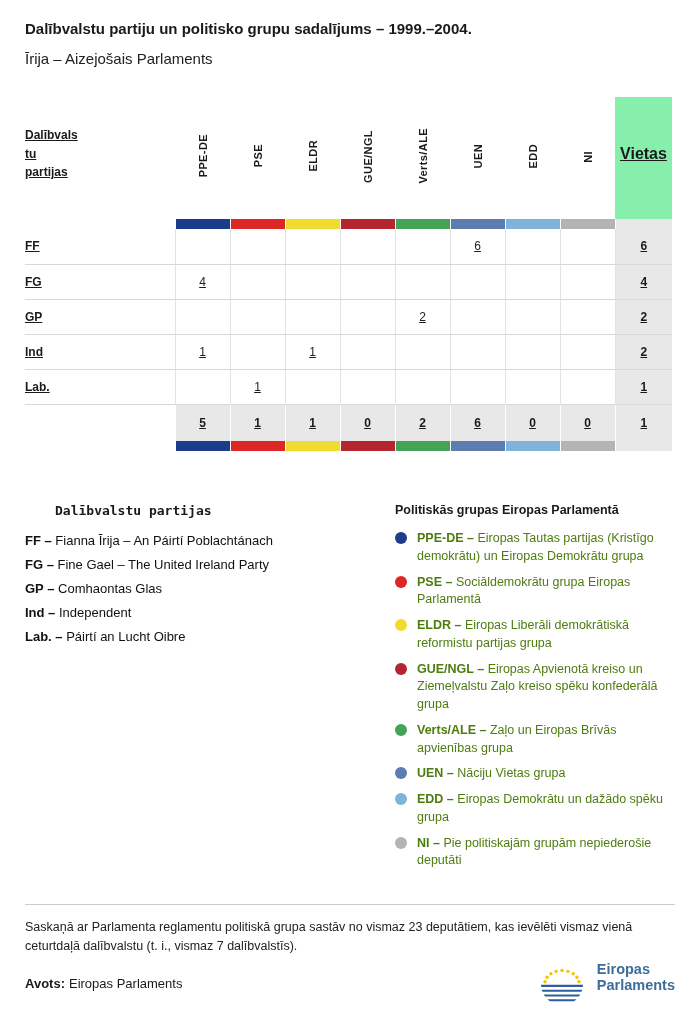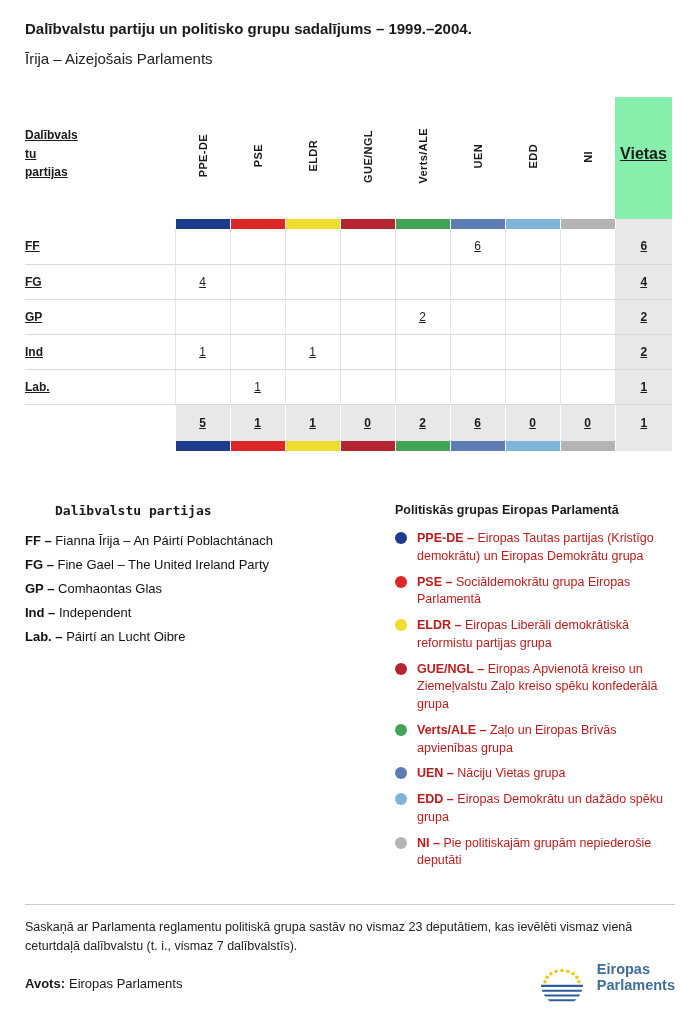--- a/index.html
+++ b/index.html
@@ -48,21 +48,21 @@
   td.lblcell { background:#fff; }
 
   .legends { display:flex; }
   .leg-left { width:370px; }
   .leg-left-title { font-family:"DejaVu Sans Mono", monospace; font-weight:bold; font-size:13px; margin-bottom:15px;padding-left:30px; }
   .pleg-item { font-size:13px; margin-bottom:9px; color:#111; }
   .b { font-weight:bold; }
 
   .leg-right { width:280px; }
   .leg-right-title { font-size:12.5px; font-weight:bold; margin-bottom:13px; }
-  .gleg-item { display:flex; margin-bottom:8px; font-size:12.5px; line-height:1.42; color:#b91c1c; }
+  .gleg-item { display:flex; margin-bottom:8px; font-size:12.5px; line-height:1.42; color:#4d7c0f; }
   .dot { width:12px; height:12px; border-radius:50%; margin:2px 10px 0 0; flex:0 0 12px; }
   .gleg-text { flex:1; }
 
   .footnote {
     border-top:1px solid #ccc; margin-top:26px; padding-top:13px;
     font-size:12.5px; line-height:1.55; color:#222;
   }
 
   .bottom { display:flex; justify-content:space-between; align-items:center; margin-top:4px; }
   .source { font-size:13px; }

